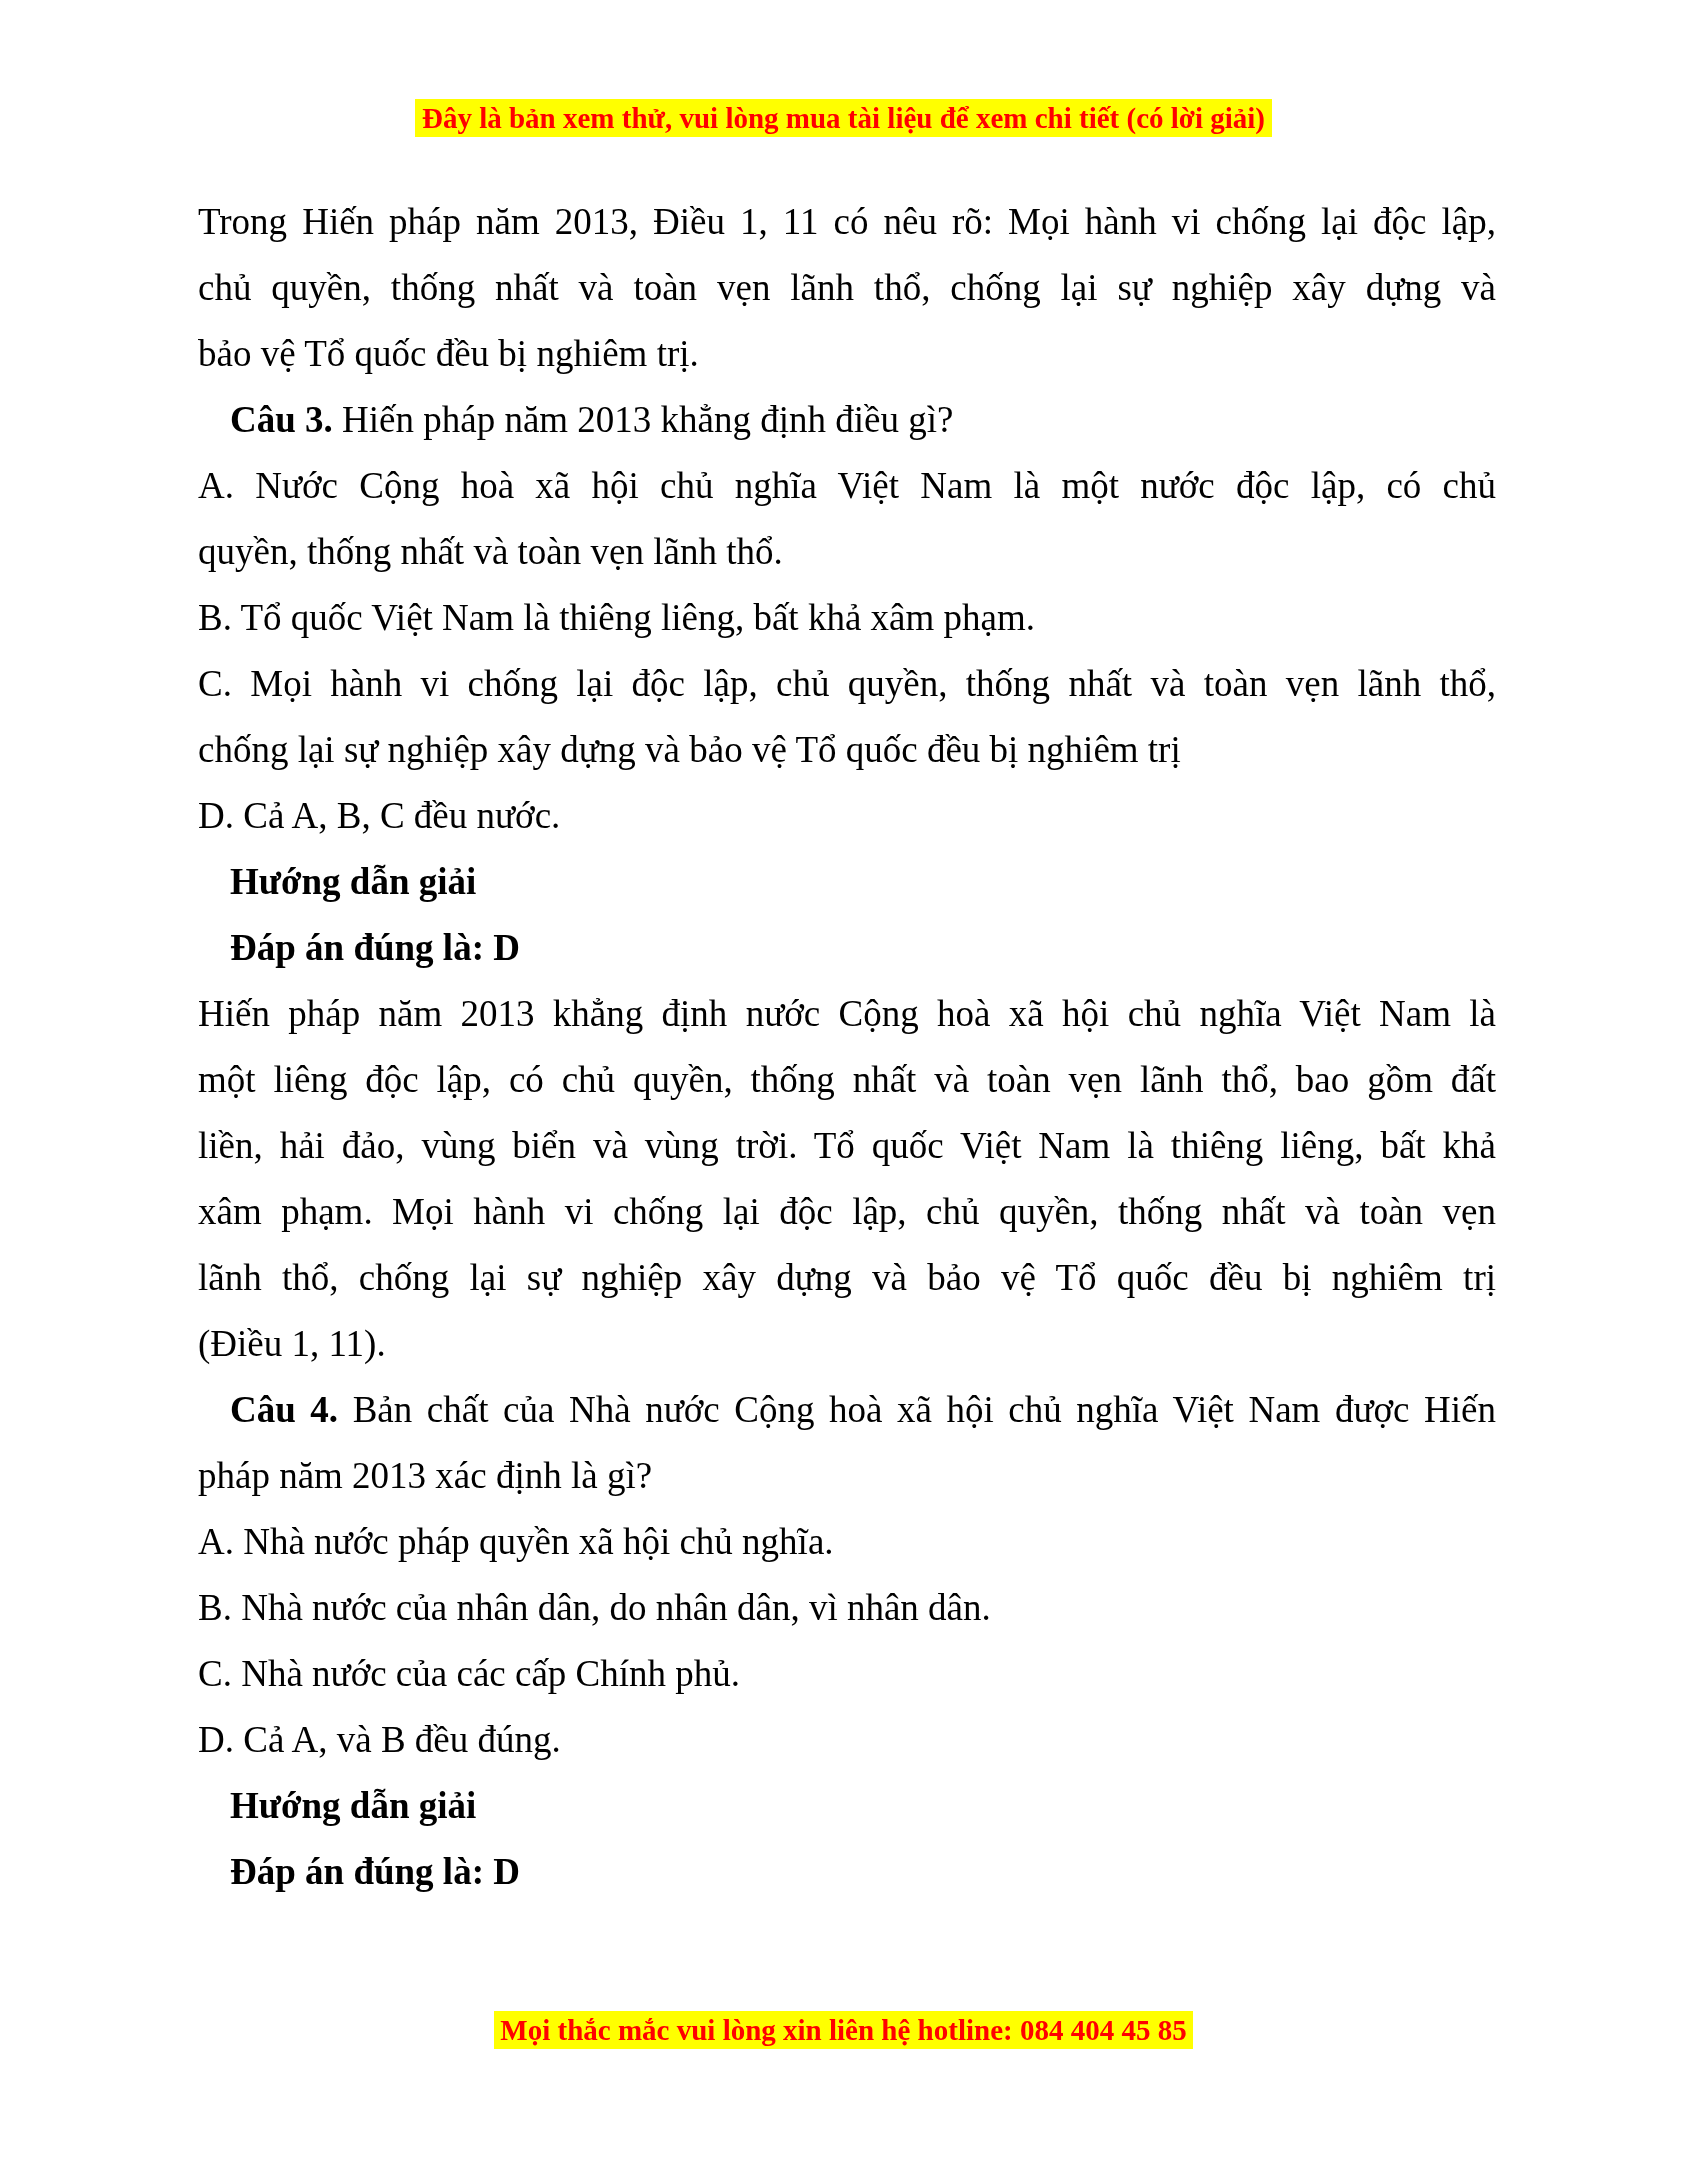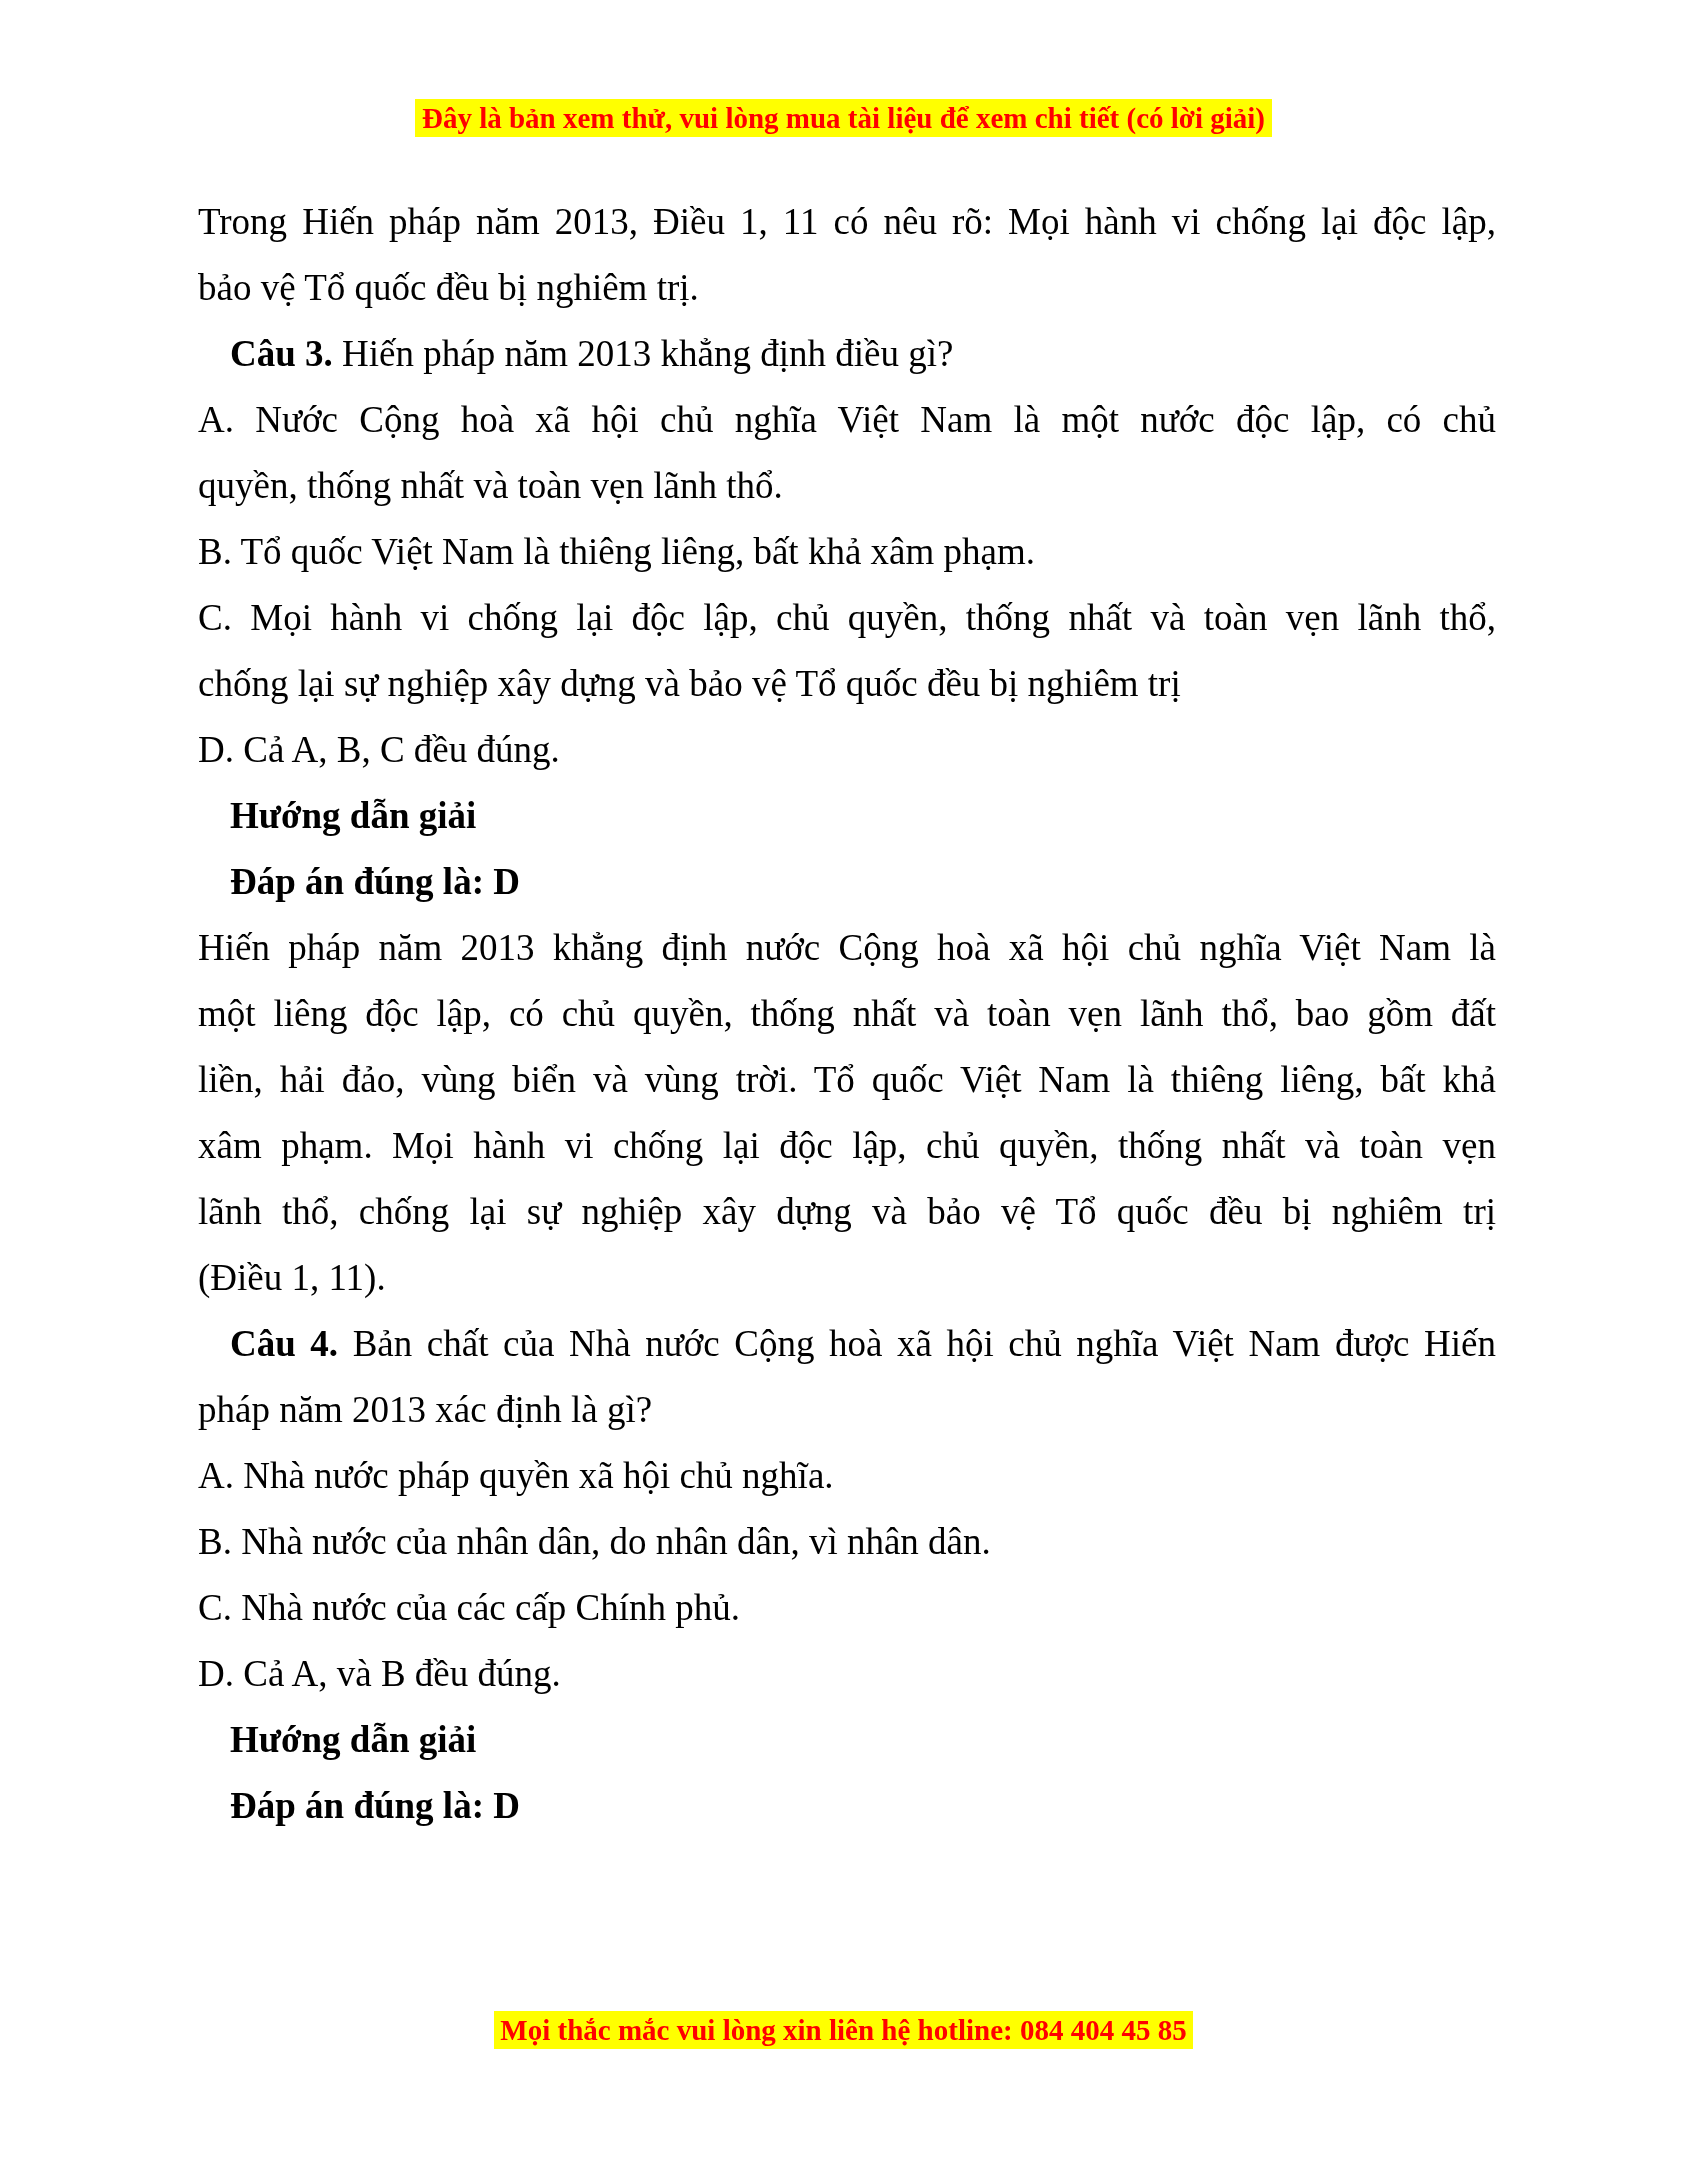--- a/index.html
+++ b/index.html
@@ -58,28 +58,29 @@
 <body>
 
 <div class="page">
 
   <div class="notice-row header">
     <span class="notice">Đây là bản xem thử, vui lòng mua tài liệu để xem chi tiết (có lời giải)</span>
   </div>
 
   <div class="body-text">
       <div class="line"><span>Trong Hiến pháp năm 2013, Điều 1, 11 có nêu rõ: Mọi hành vi chống lại độc lập,</span></div>
+      <div class="line"><span>chủ quyền, thống nhất và toàn vẹn lãnh thổ, chống lại sự nghiệp xây dựng và</span></div>
       <div class="line final"><span>bảo vệ Tổ quốc đều bị nghiêm trị.</span></div>
       <div class="line final"><span class="run-bold">Câu 3.</span><span> Hiến pháp năm 2013 khẳng định điều gì?</span></div>
       <div class="line"><span>A. Nước Cộng hoà xã hội chủ nghĩa Việt Nam là một nước độc lập, có chủ</span></div>
       <div class="line final"><span>quyền, thống nhất và toàn vẹn lãnh thổ.</span></div>
       <div class="line final"><span>B. Tổ quốc Việt Nam là thiêng liêng, bất khả xâm phạm.</span></div>
       <div class="line"><span>C. Mọi hành vi chống lại độc lập, chủ quyền, thống nhất và toàn vẹn lãnh thổ,</span></div>
       <div class="line final"><span>chống lại sự nghiệp xây dựng và bảo vệ Tổ quốc đều bị nghiêm trị</span></div>
-      <div class="line final"><span>D. Cả A, B, C đều đúng.</span></div>
+      <div class="line final"><span>D. Cả A, B, C đều nước.</span></div>
       <div class="line final"><span class="run-bold">Hướng dẫn giải</span></div>
       <div class="line final"><span class="run-bold">Đáp án đúng là: D</span></div>
       <div class="line"><span>Hiến pháp năm 2013 khẳng định nước Cộng hoà xã hội chủ nghĩa Việt Nam là</span></div>
       <div class="line"><span>một liêng độc lập, có chủ quyền, thống nhất và toàn vẹn lãnh thổ, bao gồm đất</span></div>
       <div class="line"><span>liền, hải đảo, vùng biển và vùng trời. Tổ quốc Việt Nam là thiêng liêng, bất khả</span></div>
       <div class="line"><span>xâm phạm. Mọi hành vi chống lại độc lập, chủ quyền, thống nhất và toàn vẹn</span></div>
       <div class="line"><span>lãnh thổ, chống lại sự nghiệp xây dựng và bảo vệ Tổ quốc đều bị nghiêm trị</span></div>
       <div class="line final"><span>(Điều 1, 11).</span></div>
       <div class="line"><span class="run-bold">Câu 4.</span><span> Bản chất của Nhà nước Cộng hoà xã hội chủ nghĩa Việt Nam được Hiến</span></div>
       <div class="line final"><span>pháp năm 2013 xác định là gì?</span></div>

